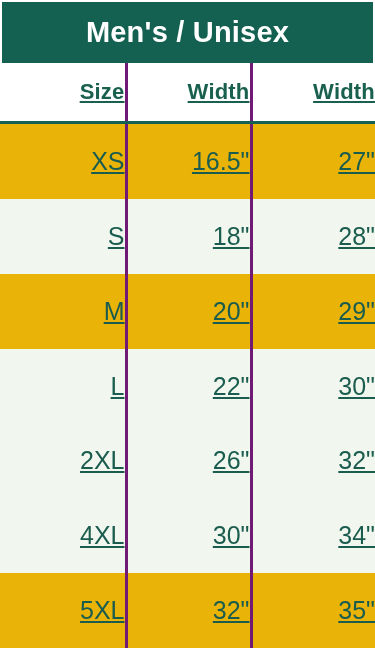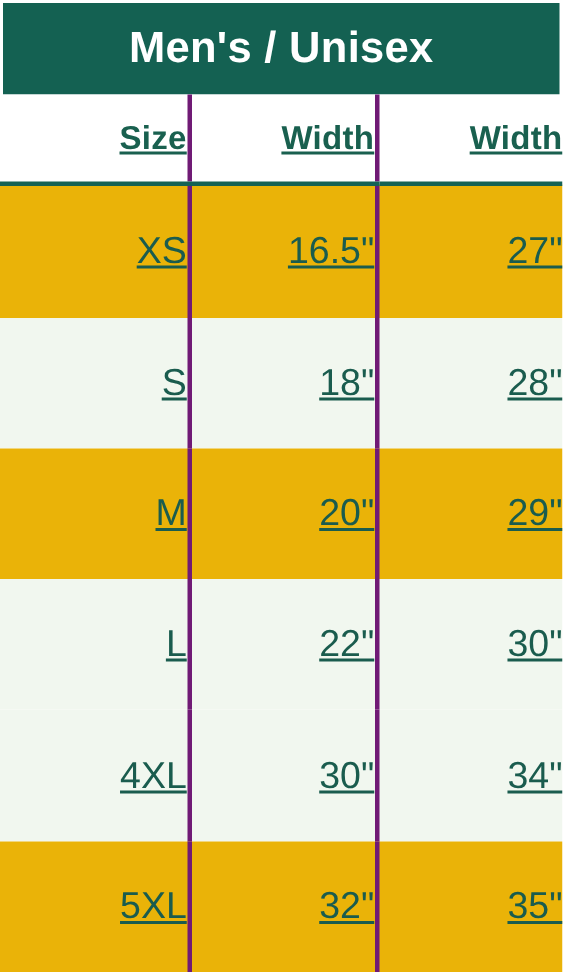--- a/index.html
+++ b/index.html
@@ -135,20 +135,25 @@
         <td>M</td>
         <td class="col-div">20"</td>
         <td class="col-div">29"</td>
       </tr>
       <tr class="row-alt">
         <td>L</td>
         <td class="col-div">22"</td>
         <td class="col-div">30"</td>
       </tr>
       <tr class="row-alt">
+        <td>2XL</td>
+        <td class="col-div">26"</td>
+        <td class="col-div">32"</td>
+      </tr>
+      <tr class="row-alt">
         <td>4XL</td>
         <td class="col-div">30"</td>
         <td class="col-div">34"</td>
       </tr>
       <tr class="row-plain">
         <td>5XL</td>
         <td class="col-div">32"</td>
         <td class="col-div">35"</td>
       </tr>
     </tbody>

